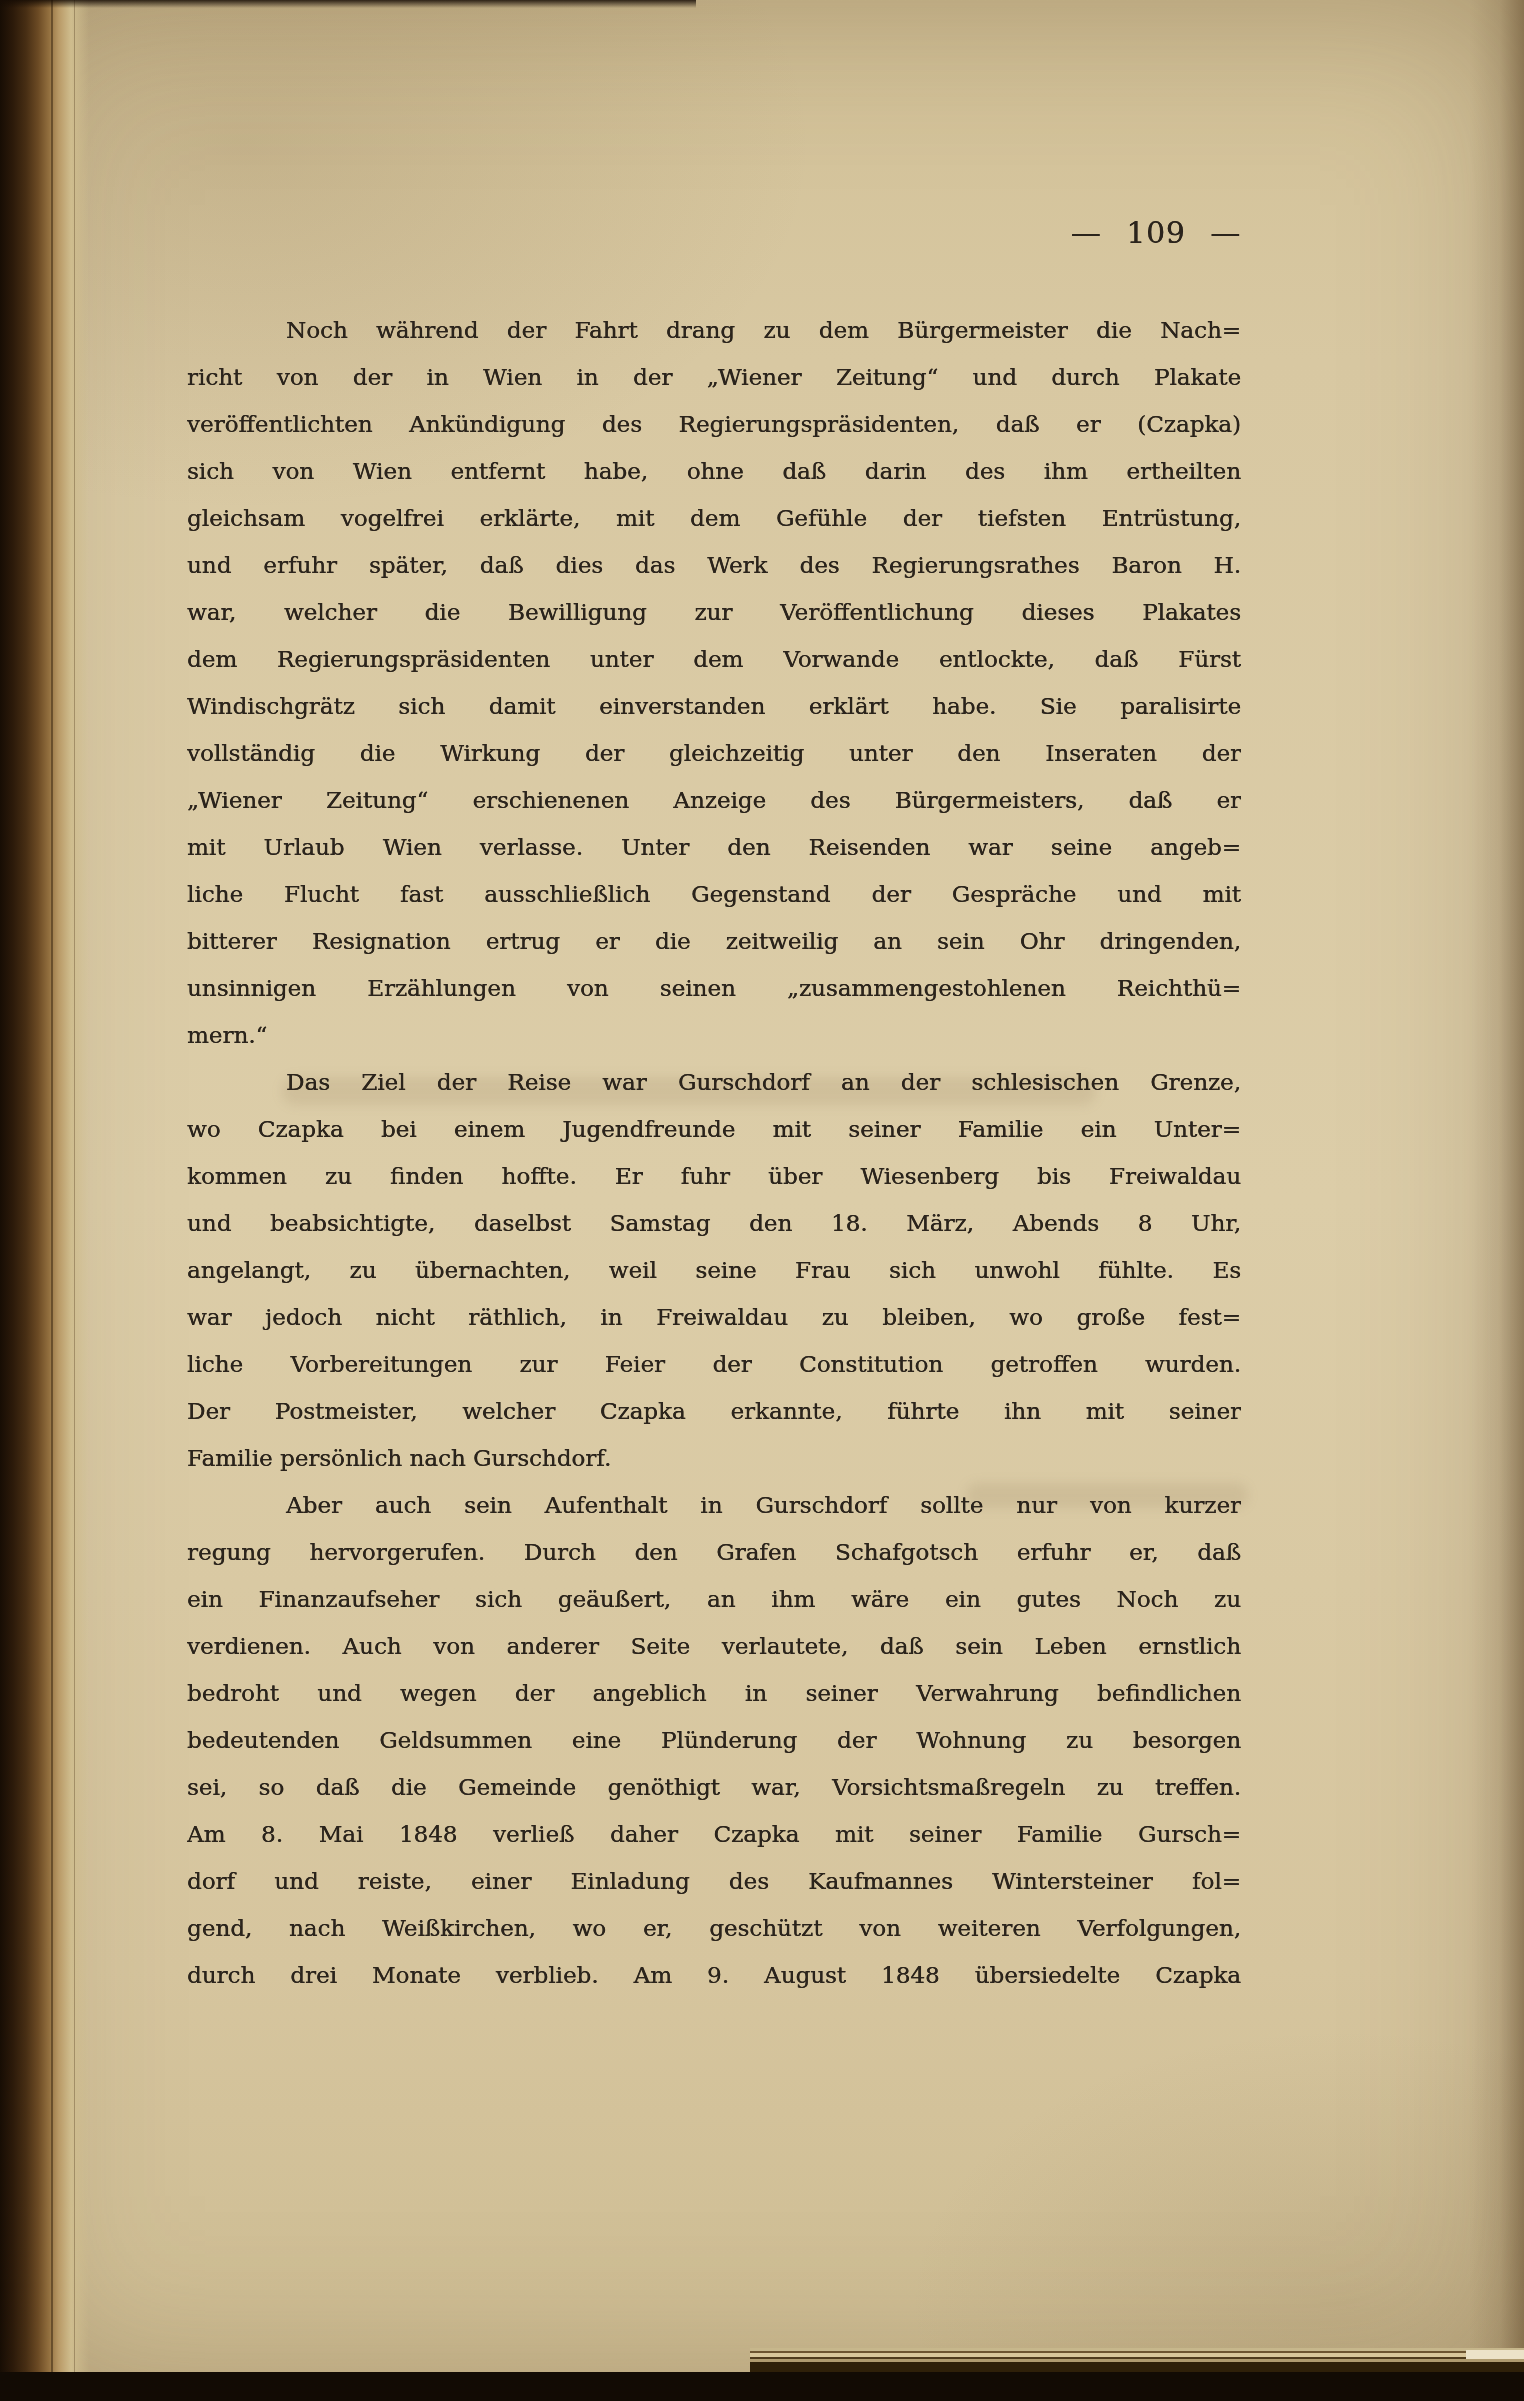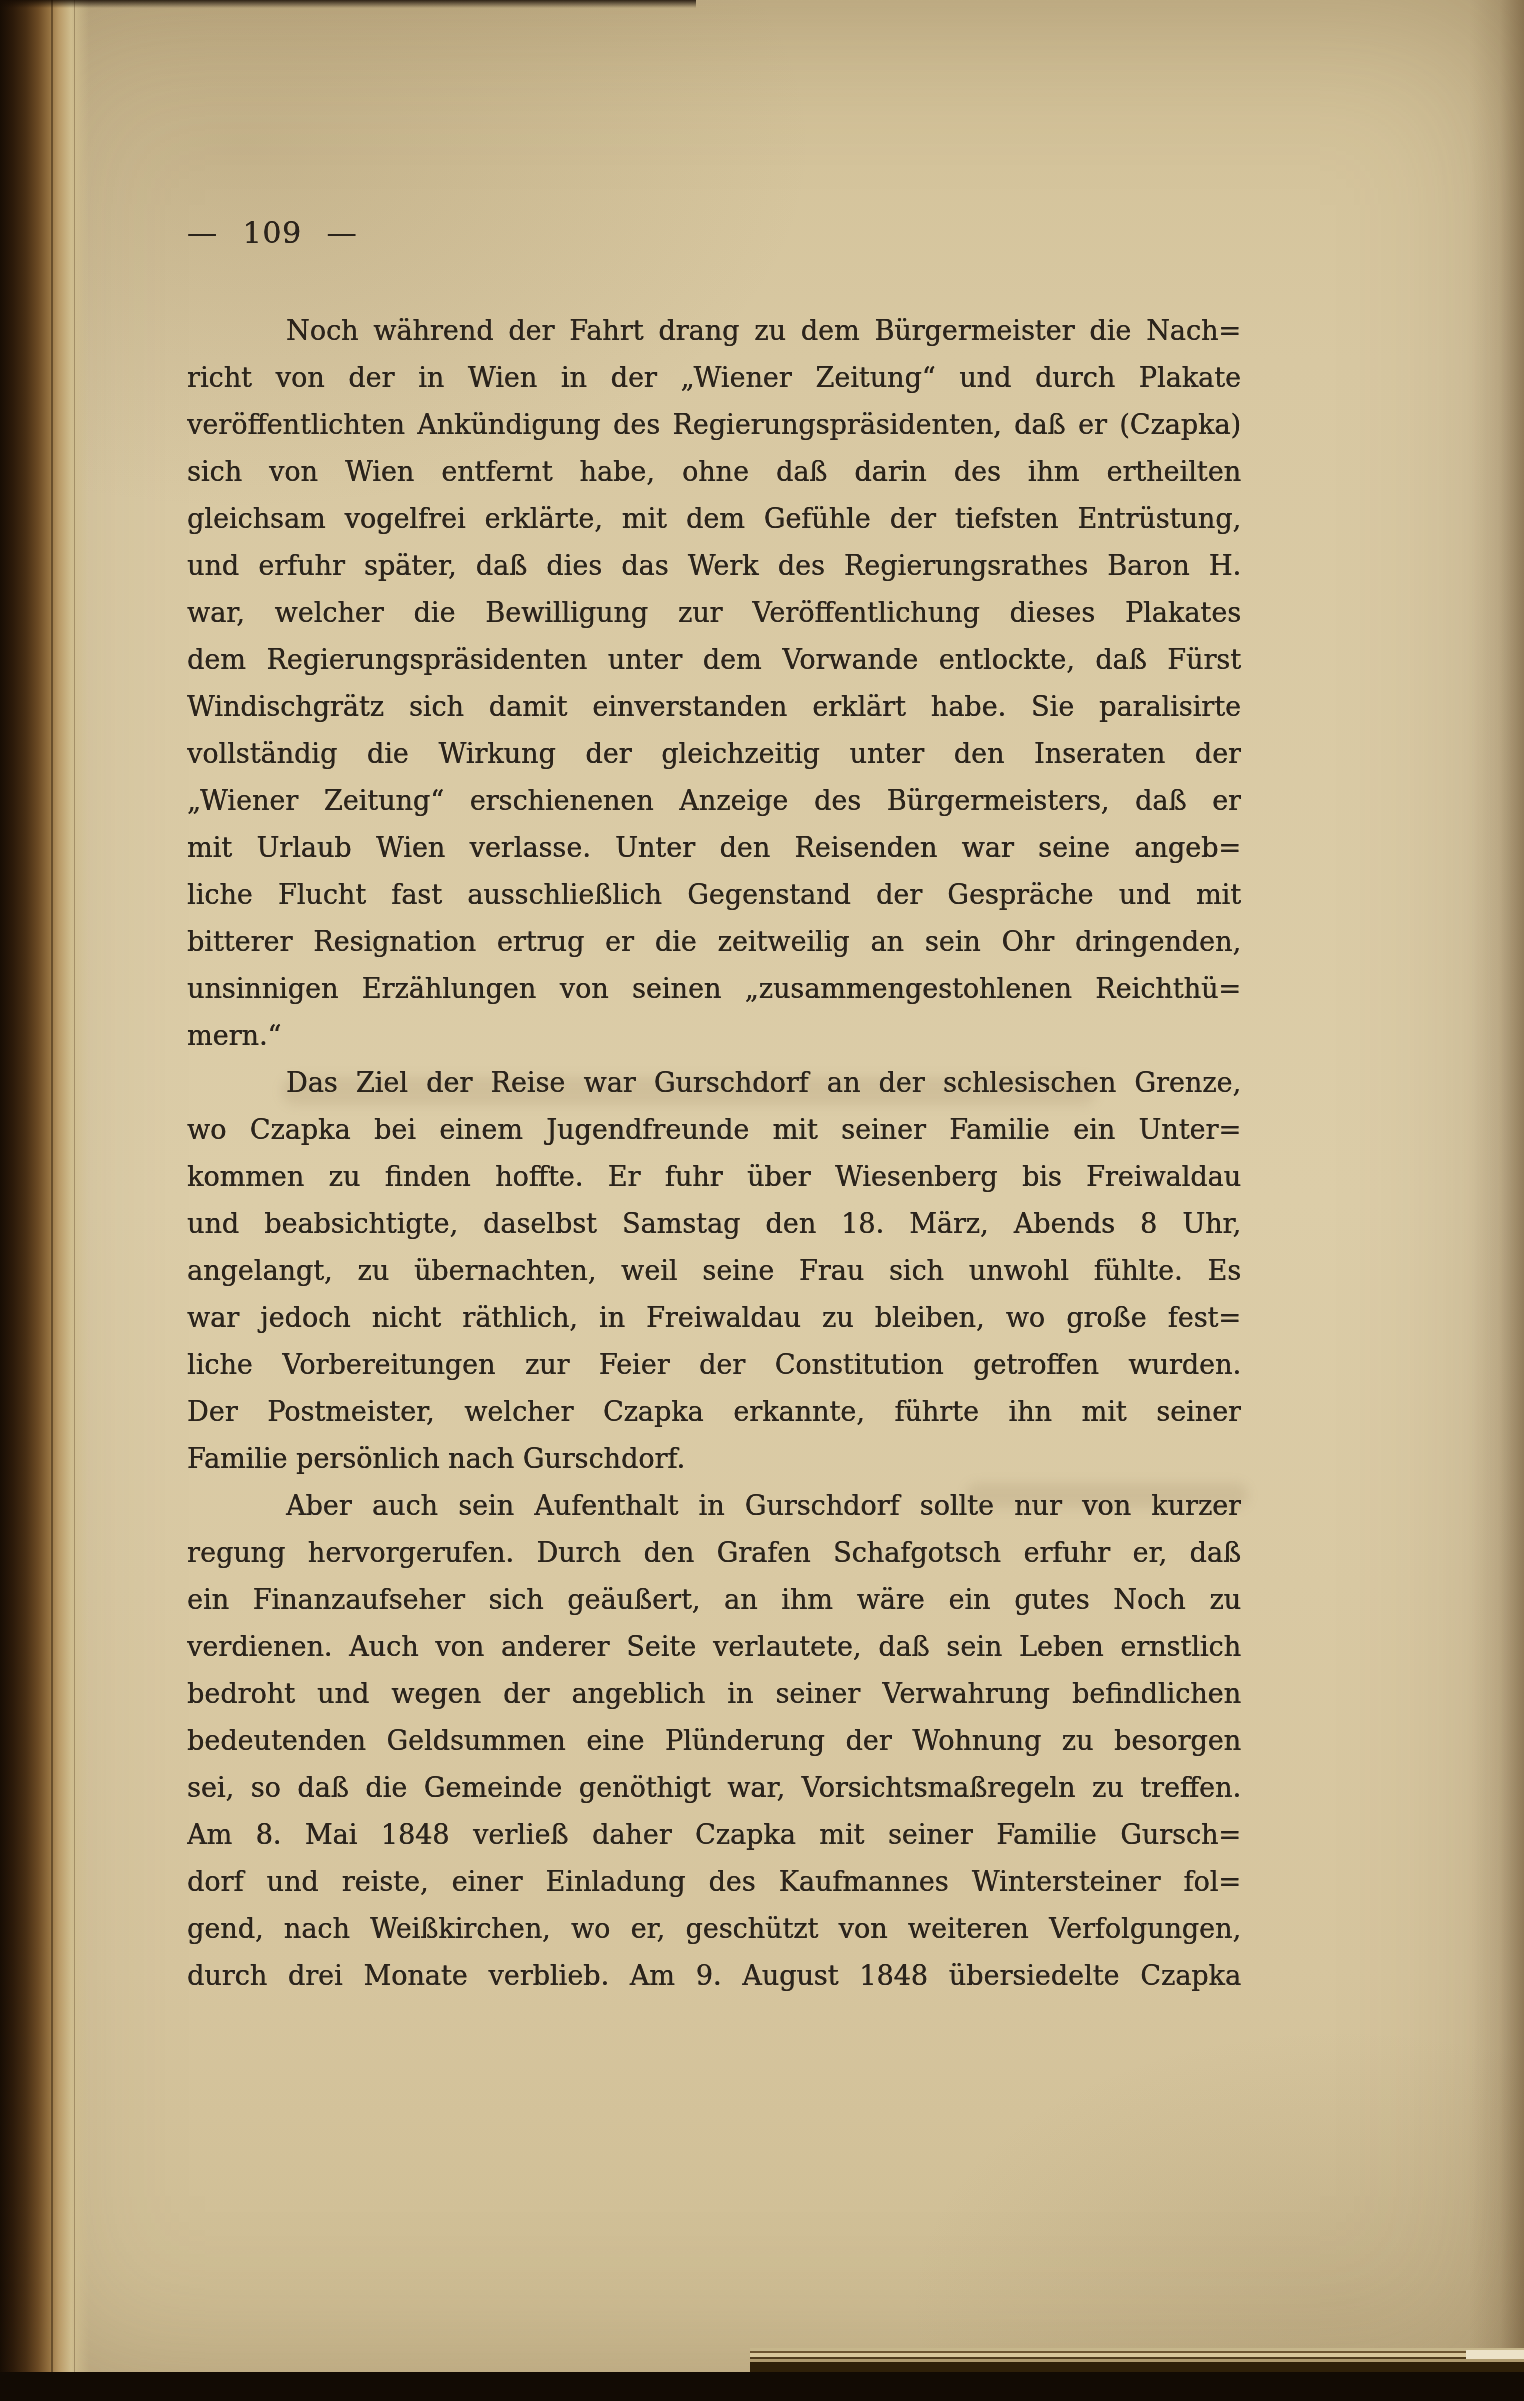--- a/index.html
+++ b/index.html
@@ -6,26 +6,26 @@
   .scan {
     position:relative; width:1525px; height:2401px; overflow:hidden;
     background:
       radial-gradient(920px 591px at 16% 6%, rgba(118,92,56,0.16), transparent 62%),
       radial-gradient(723px 460px at 88% 96%, rgba(118,92,56,0.14), transparent 60%),
       linear-gradient(180deg,#d2c197 0%,#d8c8a2 15%,#dccda8 50%,#d6c59e 82%,#cdbc92 100%);
     font-family:"DejaVu Serif", serif; color:#2b241c;
   }
   .page-number {
     position:absolute; top:215px; left:187px; width:1054px;
-    text-align:left; font-size:30px; letter-spacing:0.7px; word-spacing:14.5px;
+    text-align:right; font-size:30px; letter-spacing:0.7px; word-spacing:14.5px;
     color:#2b241c; text-shadow:0.3px 0 0 currentColor;
   }
   .text-block {
     position:absolute; top:307px; left:187px; width:1054px;
-    font-size:27px; line-height:47px; text-shadow:0.3px 0 0 currentColor;
+    font-size:23px; line-height:47px; text-shadow:0.3px 0 0 currentColor;
   }
   .paragraph { margin:0; }
   .line { height:47px; overflow:hidden; text-align:justify; text-align-last:justify; }
   .line.first { text-indent:99px; }
   .line.last-left { text-align-last:left; }
 
   .ghost-1, .ghost-2 { position:absolute; background:rgba(122,100,66,0.12); filter:blur(5.3px); border-radius:14.5px; }
   .ghost-1 { left:282px; top:1077px; width:814px; height:28px; }
   .ghost-2 { left:966px; top:1483px; width:282px; height:25px; }
 

